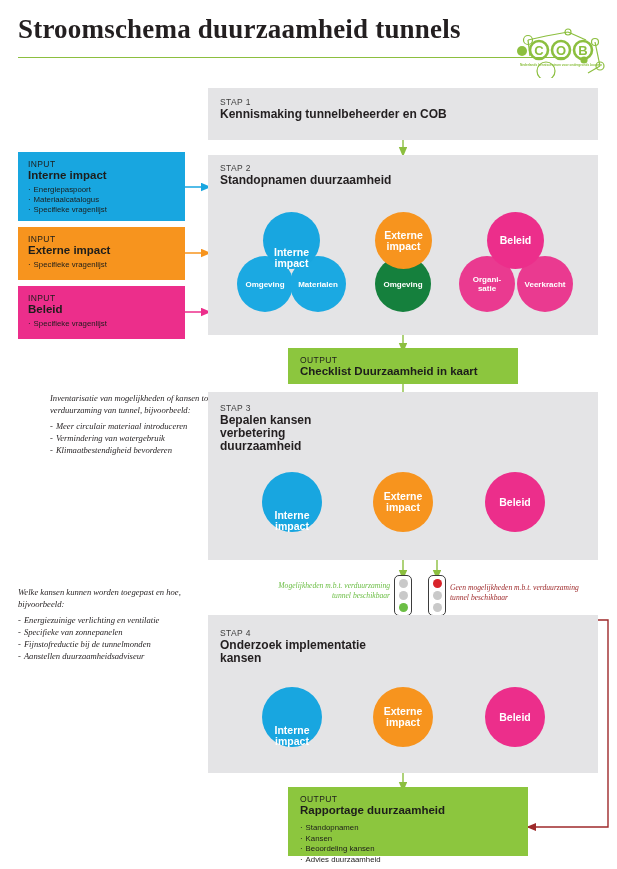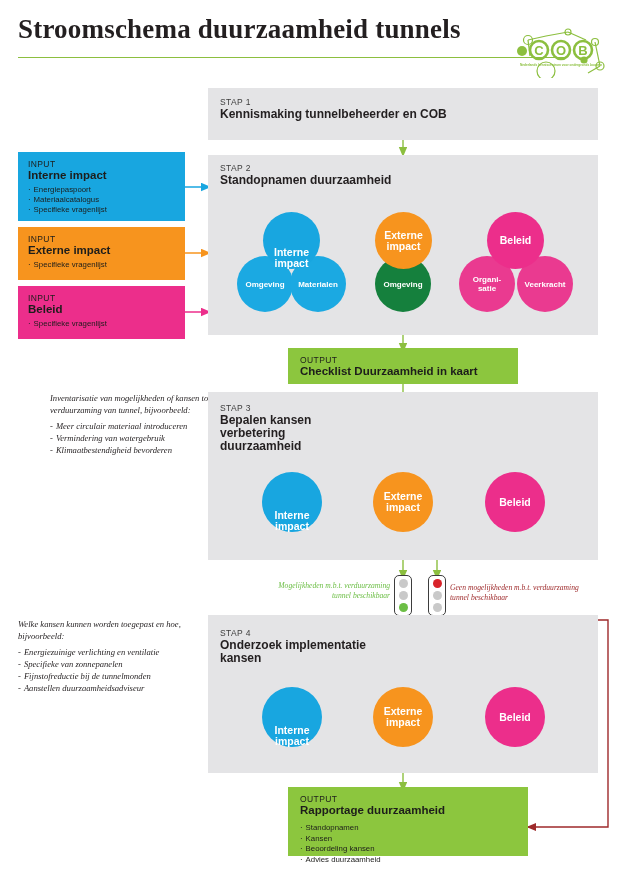--- a/index.html
+++ b/index.html
@@ -337,21 +337,21 @@
 </div>
 <div class="tl-label green" style="left:258px;top:581px;width:132px;">
   <div>Mogelijkheden m.b.t. verduurzaming</div>
   <div>tunnel beschikbaar</div>
 </div>
 <div class="tl-label red" style="left:450px;top:583px;width:150px;">
   <div>Geen mogelijkheden m.b.t. verduurzaming</div>
   <div>tunnel beschikbaar</div>
 </div>
 
-<div class="note" style="left:18px;top:618px;width:190px;">
+<div class="note" style="left:18px;top:586px;width:190px;">
   <p>Welke kansen kunnen worden toegepast en hoe, bijvoorbeeld:</p>
   <ul style="margin-top:4px;">
     <li>Energiezuinige verlichting en ventilatie</li>
     <li>Specifieke van zonnepanelen</li>
     <li>Fijnstofreductie bij de tunnelmonden</li>
     <li>Aanstellen duurzaamheidsadviseur</li>
   </ul>
 </div>
 
 <div class="step-box" style="left:208px;top:615px;width:390px;height:158px;"></div>

